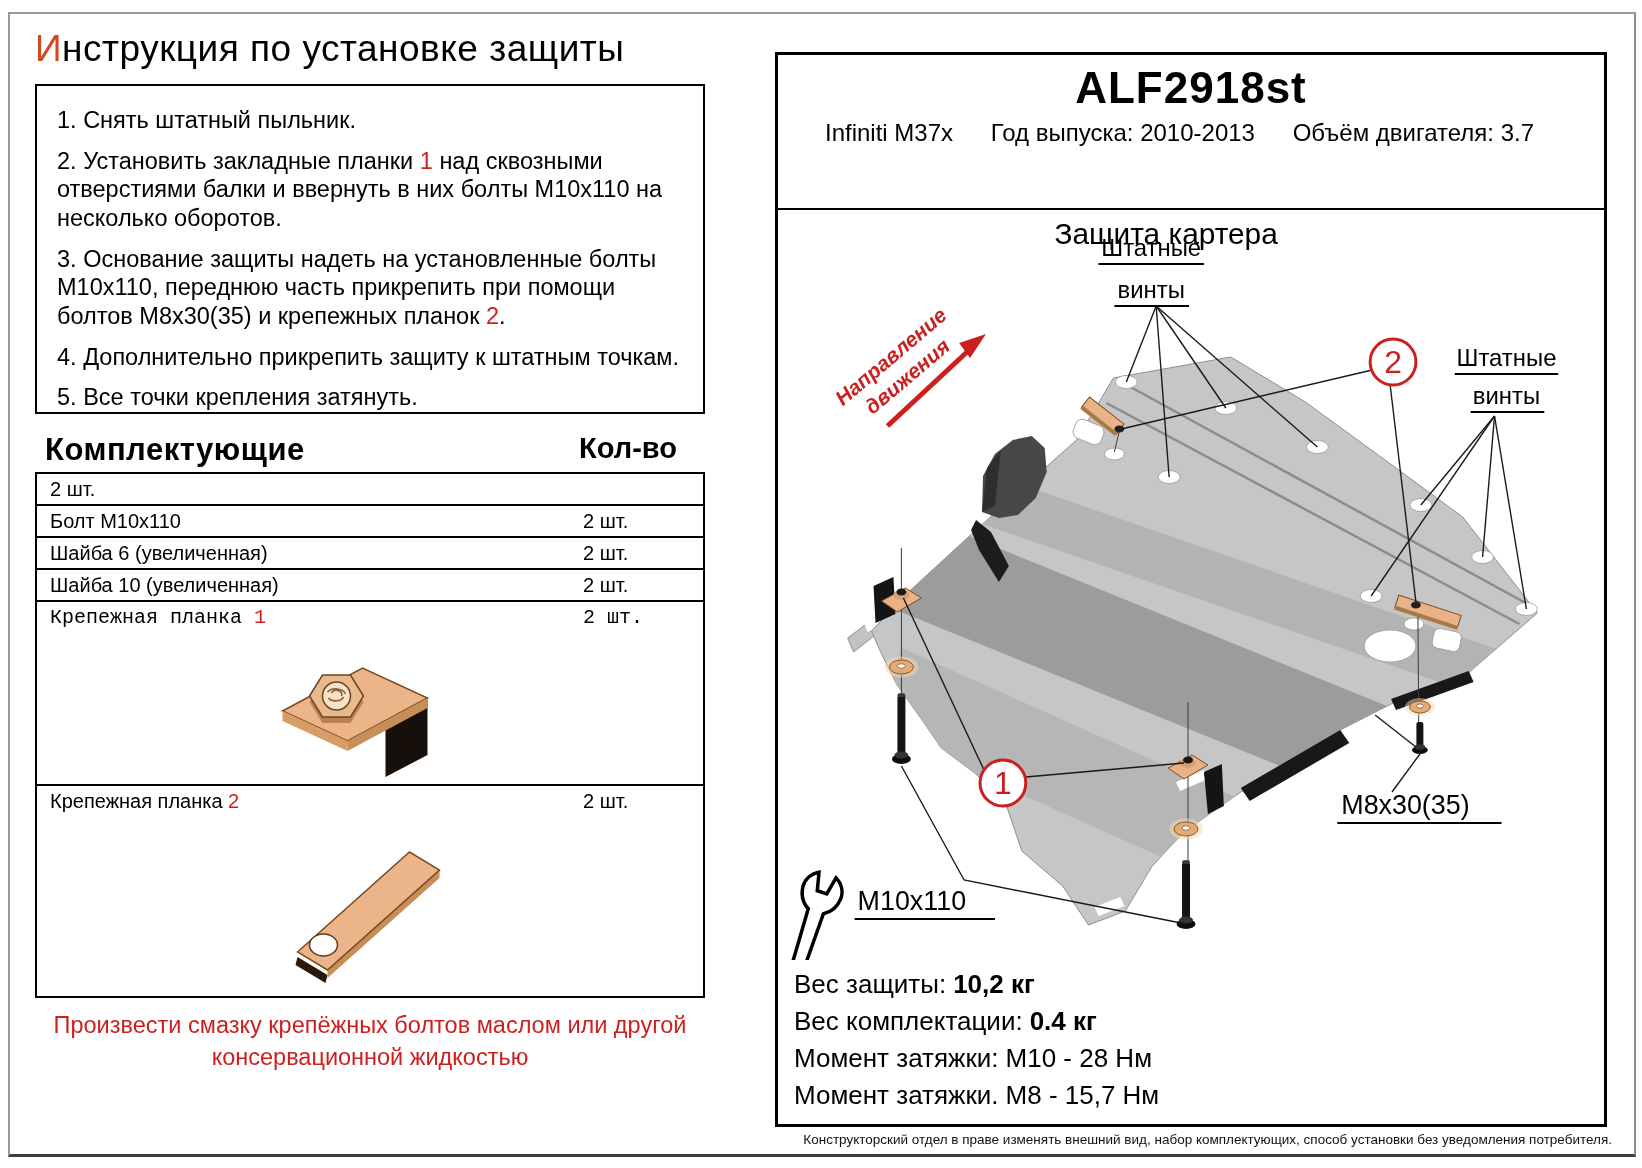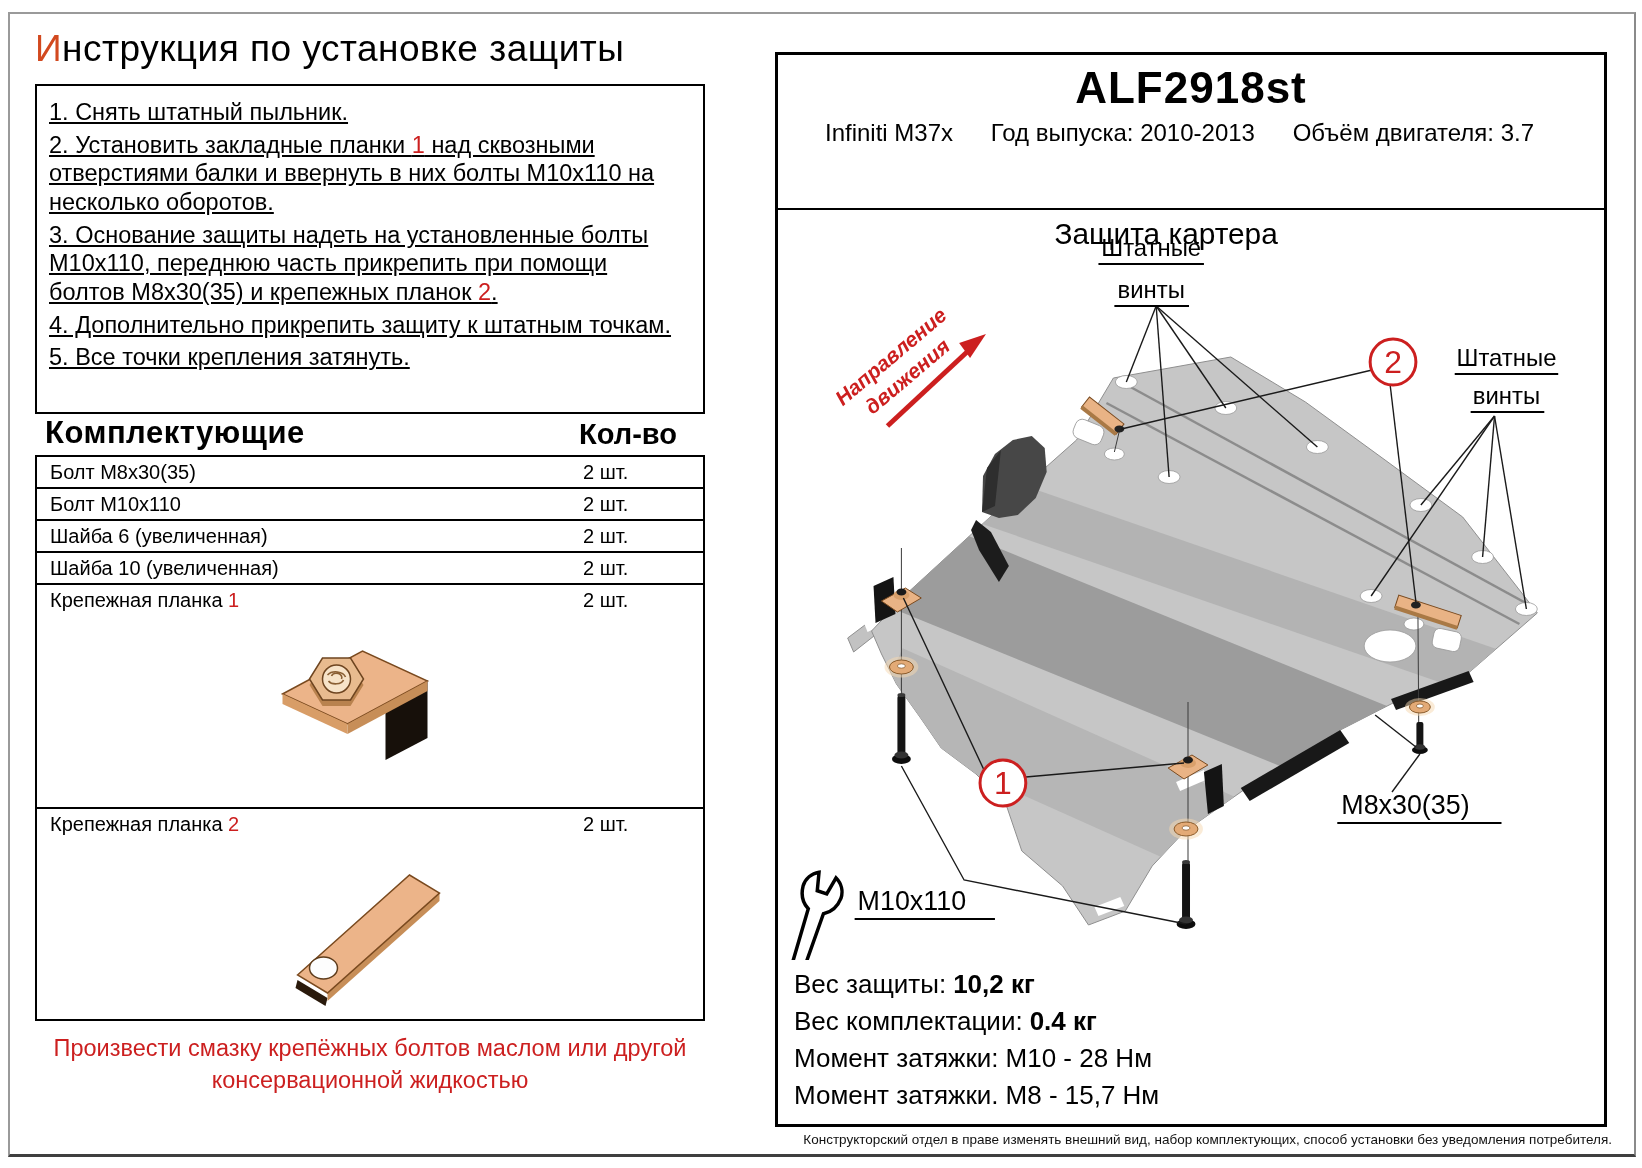--- a/index.html
+++ b/index.html
@@ -10,34 +10,34 @@
     font-family:"Liberation Sans",sans-serif;color:#000;overflow:hidden;position:relative;}
   .page-frame{position:absolute;left:8px;top:12px;width:1624px;height:1140px;
     border-top:2px solid #9a9a9a;border-left:2px solid #9a9a9a;
     border-right:2px solid #8a8a8a;border-bottom:3px solid #3f3f3f;}
   
   .left-col{position:absolute;left:35px;top:26px;width:670px;}
   .doc-title{font-size:37px;font-weight:400;letter-spacing:0.5px;line-height:46px;}
   .doc-title .accent{color:var(--title_accent);}
   .instructions-box{margin-top:12px;border:2px solid #000;height:330px;box-sizing:border-box;
     padding:8px 10px 0 8px;font-size:23.5px;line-height:1.22;}
-  .step{margin:4px;text-decoration:underline;}
+  .step{margin:12px;}
   .red{color:var(--accent_red);}
-  .parts-header{display:flex;justify-content:space-between;align-items:flex-end;
-    padding:1px 28px 4px 10px;}
+  .parts-header{display:flex;justify-content:space-between;align-items:flex-start;
+    padding:18px 28px 4px 10px;}
   .parts-header .ph-left{font-size:31px;font-weight:700;letter-spacing:0.5px;}
   .parts-header .ph-right{font-size:29px;font-weight:700;}
   .parts-table{border:2px solid #000;}
   .prow{display:flex;justify-content:space-between;align-items:flex-start;
     border-bottom:2px solid #000;box-sizing:border-box;height:32px;
     padding:4px 12px 0 13px;font-size:20px;position:relative;}
   .prow:last-child{border-bottom:none;}
   .prow .pname{flex:1;}
   .prow .pqty{width:108px;text-align:left;}
-  .prow.tall-1{height:224px;}
+  .prow.tall-1{height:184px;font-family:Liberation Mono, monospace;}
   .prow.tall-2{height:210px;}
   .img-holder{position:absolute;left:50%;transform:translateX(-50%);top:34px;}
   .grease-note{margin-top:12px;color:var(--accent_red);font-size:23.5px;line-height:1.35;
     text-align:center;padding:0 10px;}
   
   .right-panel{position:absolute;left:775px;top:52px;width:832px;height:1075px;
     border:3px solid #000;box-sizing:border-box;}
   .panel-header{border-bottom:2px solid #000;height:155px;box-sizing:border-box;padding-top:8px;}
   .part-number{text-align:center;font-size:44px;font-weight:700;letter-spacing:1px;}
   .panel-subrow{display:grid;grid-template-columns:auto 1fr auto;align-items:baseline;
@@ -78,21 +78,20 @@
       </div>
   </div>
 
   <div class="parts-header">
     <span class="ph-left">Комплектующие</span>
     <span class="ph-right">Кол-во</span>
   </div>
 
   <div class="parts-table">
       <div class="prow">
-        <span class="pname">Болт М8х30(35)</span>
         <span class="pqty">2 шт.</span>
       </div>
       <div class="prow">
         <span class="pname">Болт М10х110</span>
         <span class="pqty">2 шт.</span>
       </div>
       <div class="prow">
         <span class="pname">Шайба 6 (увеличенная)</span>
         <span class="pqty">2 шт.</span>
       </div>

